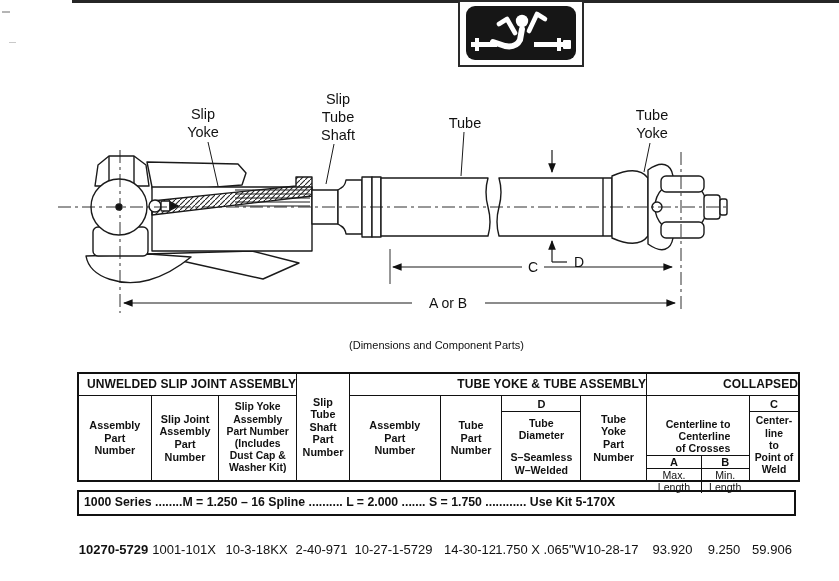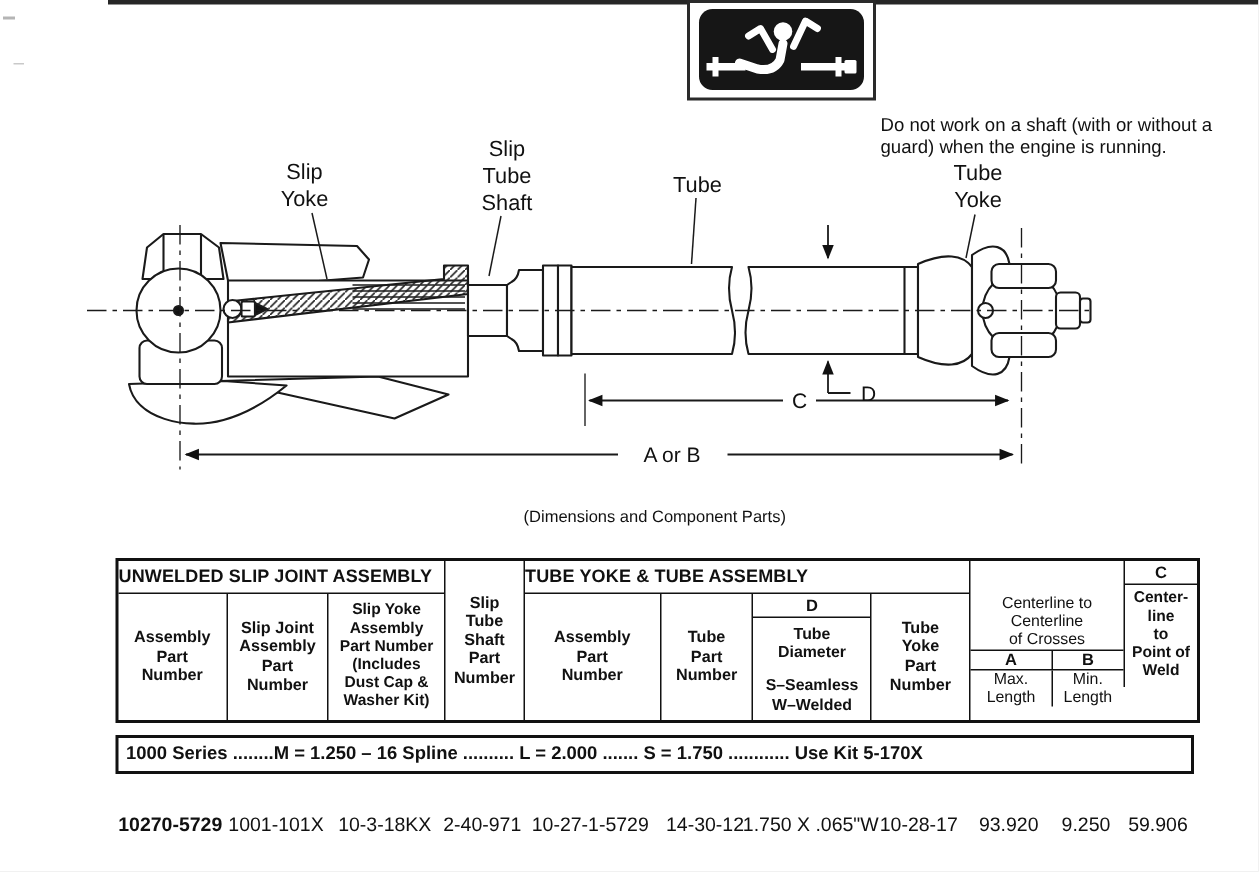--- a/index.html
+++ b/index.html
@@ -19,39 +19,39 @@
   svg text{font-family:"Liberation Sans",sans-serif;}
 
   .title{position:absolute;left:77px;top:339px;width:719px;text-align:center;
          font-size:11px;font-weight:normal;}
 
   
   .tbl{position:absolute;left:77px;top:372px;width:719px;border:2.5px solid #111;box-sizing:content-box;}
   .hdr{display:flex;align-items:stretch;}
   .grp{display:flex;flex-direction:column;border-right:1.5px solid #111;box-sizing:border-box;}
   .grp.last{border-right:none;}
-  .grp-title{height:22px;line-height:21px;text-align:left;font-weight:bold;font-size:12px;
+  .grp-title{height:22px;line-height:21px;text-align:right;font-weight:bold;font-size:12px;
              border-bottom:1.5px solid #111;box-sizing:border-box;letter-spacing:.1px;}
   .grp-cols{display:flex;height:84px;}
   .th{font-weight:bold;font-size:10.8px;line-height:12.6px;text-align:center;white-space:pre-line;
       display:flex;align-items:center;justify-content:center;border-right:1.5px solid #111;
       box-sizing:border-box;}
   .th.lastc{border-right:none;}
   .th.small{font-size:10.4px;line-height:12.2px;}
   .col4{height:106px;border-right:1.5px solid #111;}
   .dcol{display:flex;flex-direction:column;border-right:1.5px solid #111;box-sizing:border-box;}
   .d-top{height:16px;border-bottom:1.5px solid #111;box-sizing:border-box;display:flex;
          align-items:center;justify-content:center;font-weight:bold;font-size:11px;}
   .d-body{flex:1;display:flex;flex-direction:column;justify-content:space-between;
           padding:5px 0 4px 0;font-weight:bold;font-size:10.6px;line-height:12.4px;
           text-align:center;white-space:pre-line;}
   .abblk{display:flex;flex-direction:column;box-sizing:border-box;border-right:1.5px solid #111;}
   .ab-top{height:40px;border-bottom:1.5px solid #111;box-sizing:border-box;display:flex;
-          align-items:center;justify-content:center;font-weight:normal;font-size:10.6px;
-          line-height:12.2px;text-align:center;white-space:pre-line;margin-top:22px;}
+          align-items:center;justify-content:center;font-weight:bold;font-size:10.6px;
+          line-height:12.2px;text-align:right;white-space:pre-line;margin-top:22px;}
   .ab-mid{height:16px;border-bottom:1.5px solid #111;box-sizing:border-box;display:flex;}
   .ab-mid div{display:flex;align-items:center;justify-content:center;font-weight:bold;
               font-size:11px;box-sizing:border-box;}
   .ab-bot{flex:1;display:flex;}
   .ab-bot div{display:flex;align-items:center;justify-content:center;font-weight:normal;
               font-size:10.6px;line-height:12px;text-align:center;white-space:pre-line;
               box-sizing:border-box;}
   .vdiv{border-right:1.5px solid #111;}
   .ccol{display:flex;flex-direction:column;box-sizing:border-box;}
   .c-top{height:16px;border-bottom:1.5px solid #111;box-sizing:border-box;display:flex;
@@ -84,21 +84,20 @@
       <rect x="15" y="36" width="4" height="13" fill="#fff"></rect>
       <rect x="97" y="36" width="4" height="13" fill="#fff"></rect>
       <rect x="103" y="38" width="8" height="9" rx="1" fill="#fff"></rect>
       <circle cx="62" cy="19" r="6.2" fill="#fff"></circle>
       <path d="M55,31 L47,17 L39,22" stroke="#fff" stroke-width="4.6" fill="none" stroke-linecap="round" stroke-linejoin="round"></path>
       <path d="M69,29 L77,12 L85,17" stroke="#fff" stroke-width="4.6" fill="none" stroke-linecap="round" stroke-linejoin="round"></path>
       <path d="M62,27 L60,38 Q56,46 45,44 L33,40" stroke="#fff" stroke-width="6" fill="none" stroke-linecap="round" stroke-linejoin="round"></path>
     </svg>
   </div>
 
-  <div class="warn2">Do not work on a shaft (with or without a guard) when the engine is running.</div>
 
   <svg width="839" height="335" viewBox="0 0 839 335" style="position:absolute;left:0;top:0;" stroke="#1a1a1a" fill="#fff" stroke-width="1.4" stroke-linejoin="round">
     <defs>
       <pattern id="hatch" patternUnits="userSpaceOnUse" width="5" height="5">
         <path d="M0,5 L5,0" stroke="#222" stroke-width="1.1"></path>
       </pattern>
       <marker id="ar" viewBox="0 0 10 10" refX="9" refY="5" markerWidth="10" markerHeight="8" orient="auto-start-reverse">
         <path d="M0,1 L10,5 L0,9 Z" fill="#111" stroke="none"></path>
       </marker>
     </defs>
@@ -236,20 +235,21 @@
 W–Welded</div>
             </div>
           </div>
           <div class="th lastc" style="width:65px">Tube
 Yoke
 Part
 Number</div>
         </div>
       </div>
       <div class="grp last" style="width:151px">
+        <div class="grp-title">COLLAPSED</div>
         <div class="grp-cols">
           <div class="abblk" style="width:103px">
             <div class="ab-top">Centerline to
 Centerline
 of Crosses</div>
             <div class="ab-mid">
               <div class="vdiv" style="width:55px">A</div>
               <div style="width:46.5px">B</div>
             </div>
             <div class="ab-bot">

